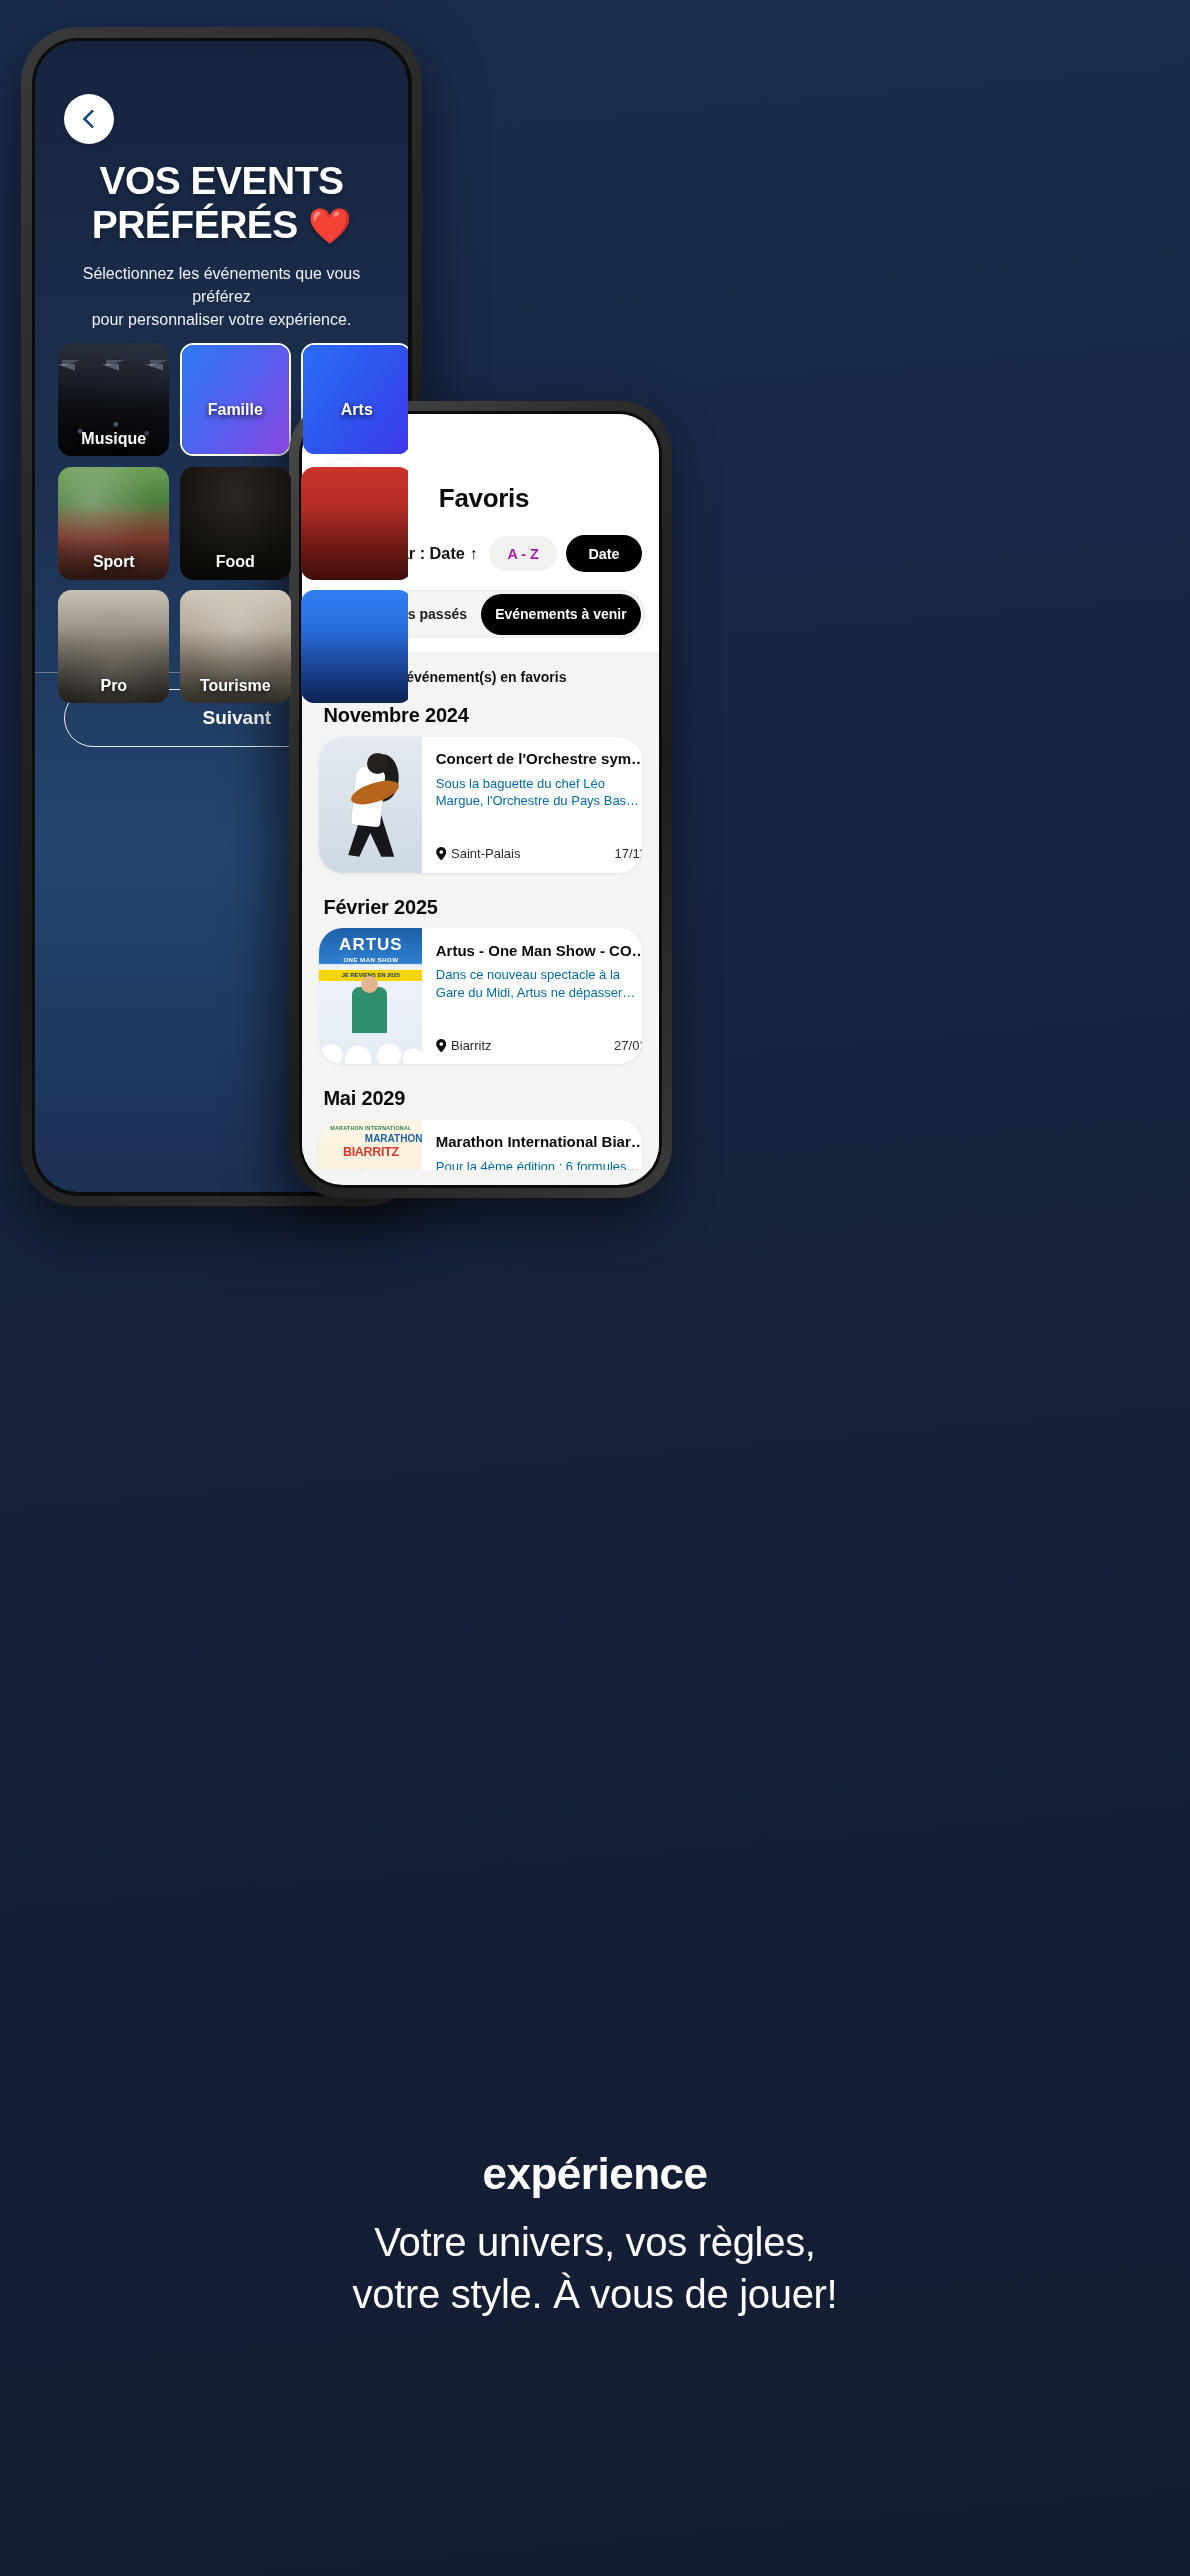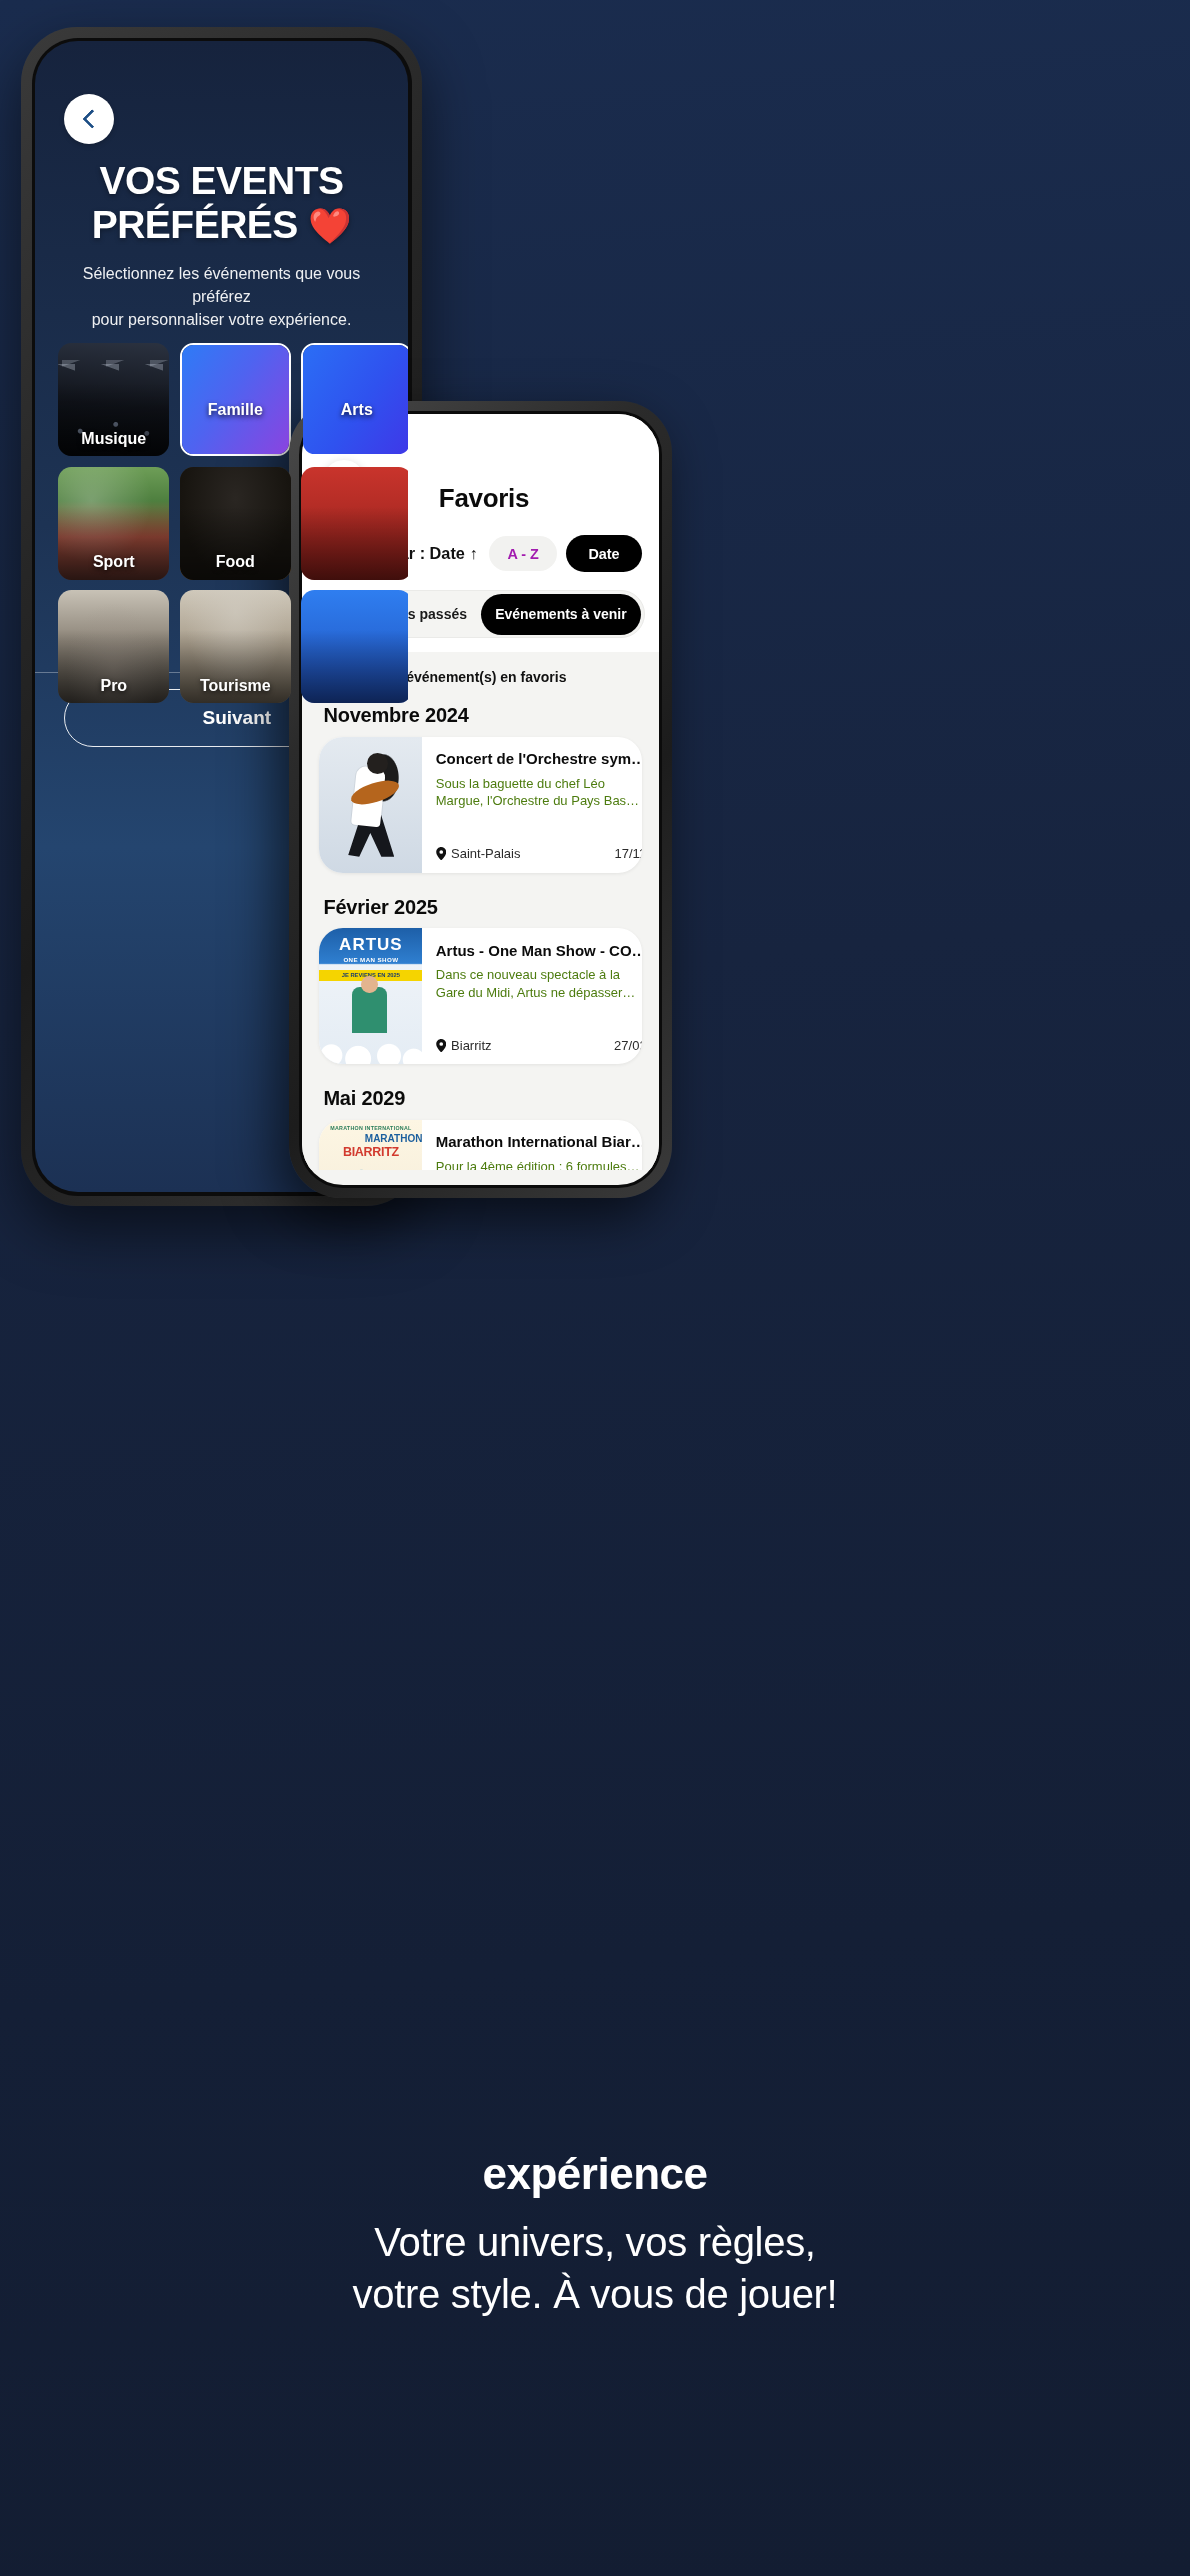--- a/index.html
+++ b/index.html
@@ -294,21 +294,21 @@
     flex: 1 1 auto;
     padding: 13.4px 12.5px 11.5px 13.4px;
     display: flex; flex-direction: column;
   }
   .card-title {
     font-size: 15px; font-weight: 700; color: #0b0b0b;
     white-space: nowrap; overflow: hidden; text-overflow: ellipsis;
   }
   .card-desc {
     margin-top: 7.7px;
-    font-size: 13px; color: #4d7c0f; line-height: 1.36;
+    font-size: 13px; color: #0369a1; line-height: 1.36;
     max-height: 36px; overflow: hidden;
   }
   .card-meta {
     margin-top: auto;
     display: flex; align-items: center; justify-content: space-between;
     font-size: 13px; color: #2b2b2b;
   }
   .card-place { display: flex; align-items: center; gap: 4.8px; }
 
   

